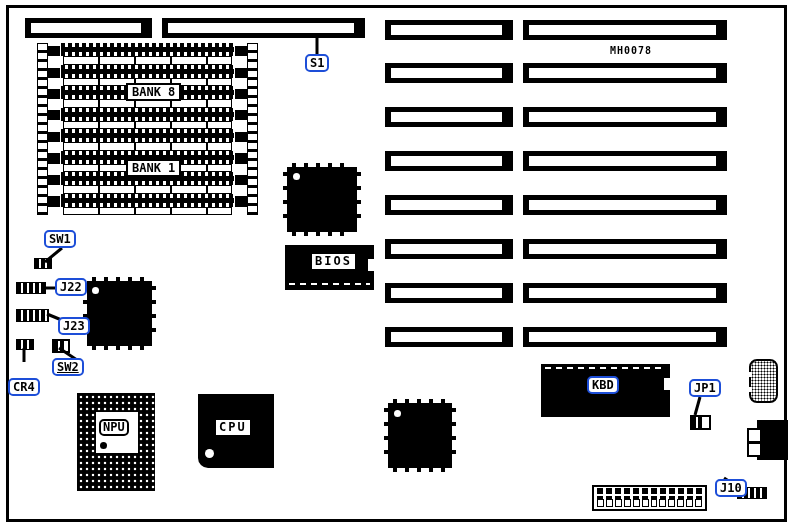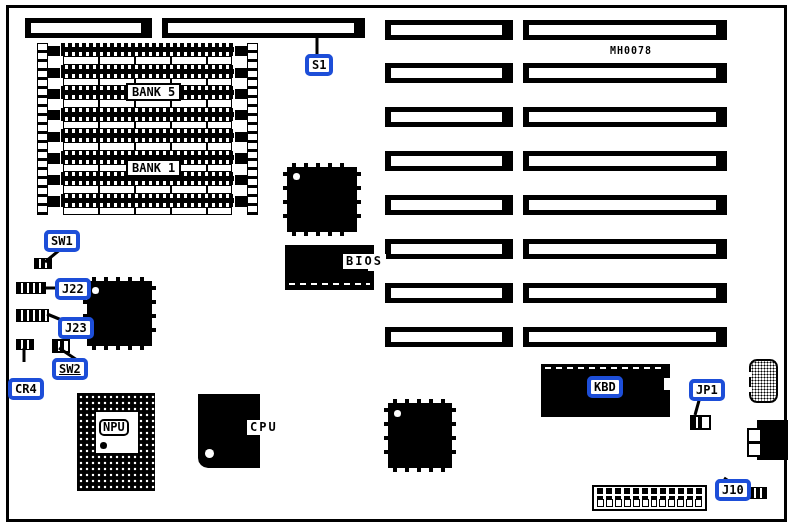--- a/index.html
+++ b/index.html
@@ -22,21 +22,21 @@
   .dip-row{flex:1;display:flex;flex-direction:column;}
   .dip-legs{height:13px;background:
       linear-gradient(#000 0 0) center/100% 5px no-repeat,
       repeating-linear-gradient(90deg,#000 0 4px,#fff 4px 7px);}
   .dip-body{flex:1;margin:0 2px;border:1px solid #000;
       background:repeating-linear-gradient(90deg,#fff 0 34px,#000 34px 36px);}
   .bank-label{position:absolute;background:#fff;border:2px solid #000;
       font-weight:bold;font-size:12px;line-height:14px;padding:0 4px;white-space:nowrap;}
 
   
-  .callout{position:absolute;background:#fff;border:4px solid #1d4ed8;border-radius:5px;
+  .callout{position:absolute;background:#fff;border:2px solid #1d4ed8;border-radius:5px;
       font-weight:bold;font-size:12px;line-height:14px;padding:0 3px;white-space:nowrap;z-index:5;}
 
   
   .jumper{position:absolute;border:1px solid #000;
       background:repeating-linear-gradient(90deg,#000 0 4px,#fff 4px 6px);}
   .jumper-light{position:absolute;border:2px solid #000;background:
       linear-gradient(90deg,#000 0 4px,#fff 4px 6px,#000 6px 10px,#fff 10px);}
 
   
   .qfp{position:absolute;background:#000;}
@@ -44,23 +44,23 @@
       background:repeating-linear-gradient(90deg,#000 0 4px,transparent 4px 12px);}
   .qfp::after{content:'';position:absolute;left:5px;right:5px;bottom:-4px;height:4px;
       background:repeating-linear-gradient(90deg,#000 0 4px,transparent 4px 12px);}
   .qfp .lead-l{position:absolute;top:5px;bottom:5px;left:-4px;width:4px;
       background:repeating-linear-gradient(180deg,#000 0 4px,transparent 4px 14px);}
   .qfp .lead-r{position:absolute;top:5px;bottom:5px;right:-4px;width:4px;
       background:repeating-linear-gradient(180deg,#000 0 4px,transparent 4px 14px);}
   .whitedot{position:absolute;width:7px;height:7px;border-radius:50%;background:#fff;}
 
   
-  #cpu{left:198px;top:394px;width:62px;height:74px;background:#000;border-radius:0 0 0 10px;}
+  #cpu{left:198px;top:394px;width:76px;height:74px;background:#000;border-radius:0 0 0 10px;}
   .chip-label{position:absolute;background:#fff;font-weight:bold;font-size:12px;line-height:15px;
-      padding:0 3px;letter-spacing:2px;white-space:nowrap;margin-left:31px;}
+      padding:0 3px;letter-spacing:2px;white-space:nowrap;}
   #npu{left:77px;top:393px;width:78px;height:98px;background:#000;
       background-image:radial-gradient(circle,#fff 1.4px,transparent 1.6px);
       background-size:6px 6px;background-position:1px 1px;}
   #npu-inner{position:absolute;left:19px;top:19px;width:42px;height:41px;background:#fff;}
   #npu-label{position:absolute;left:3px;top:7px;border:2px solid #000;border-radius:5px;
       background:#fff;font-weight:bold;font-size:12px;line-height:13px;padding:0 2px;}
   #npu-dot{position:absolute;left:4px;bottom:4px;width:7px;height:7px;border-radius:50%;background:#000;}
 
   
   .romchip{position:absolute;background:#000;}
@@ -190,21 +190,21 @@
         </div>
         <div class="dip-row">
           <div class="dip-legs"></div>
           <div class="dip-body"></div>
         </div>
         <div class="dip-row">
           <div class="dip-legs"></div>
           <div class="dip-body"></div>
         </div>
       </div>
-    <div class="bank-label" style="left:89px;top:40px;">BANK 5</div>
+    <div class="bank-label" style="left:89px;top:40px;">BANK 8</div>
     <div class="bank-label" style="left:89px;top:116px;">BANK 1</div>
   </div>
 
   <div class="qfp" style="left:287px;top:167px;width:70px;height:65px;">
     <span class="lead-l"></span>
       <span class="lead-r"></span>
     <span class="whitedot" style="left:6px;top:6px;"></span>
   </div>
   <div class="qfp" style="left:87px;top:281px;width:65px;height:65px;">
     <span class="lead-l"></span>

